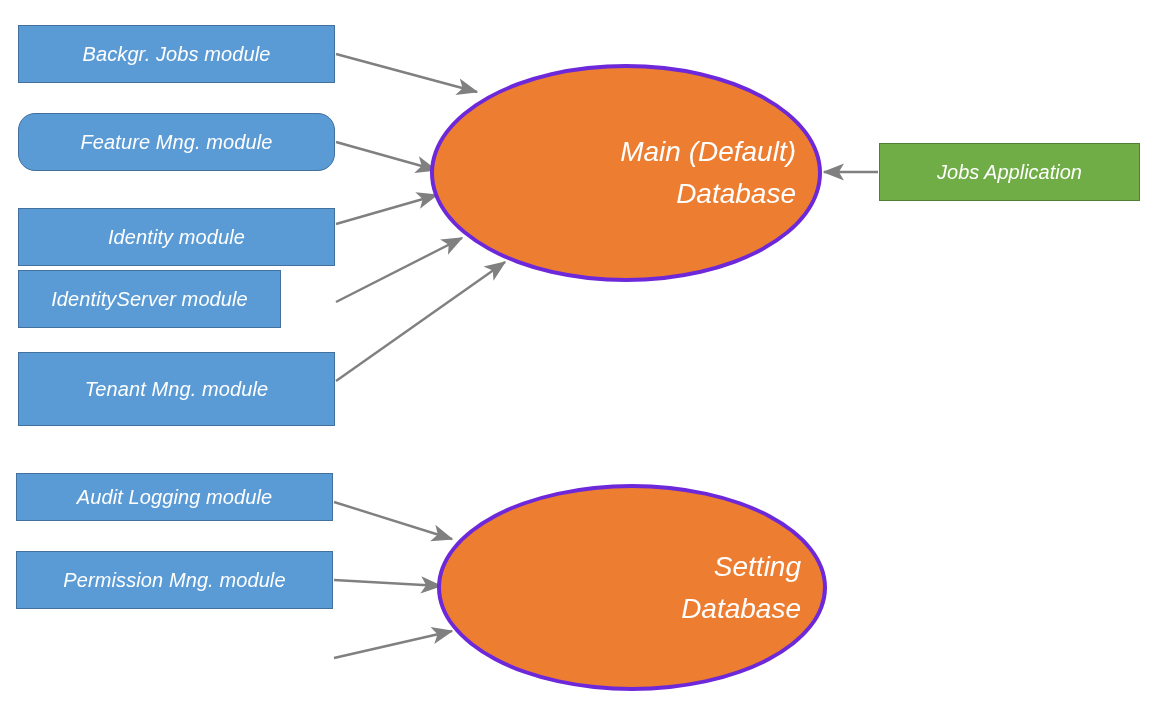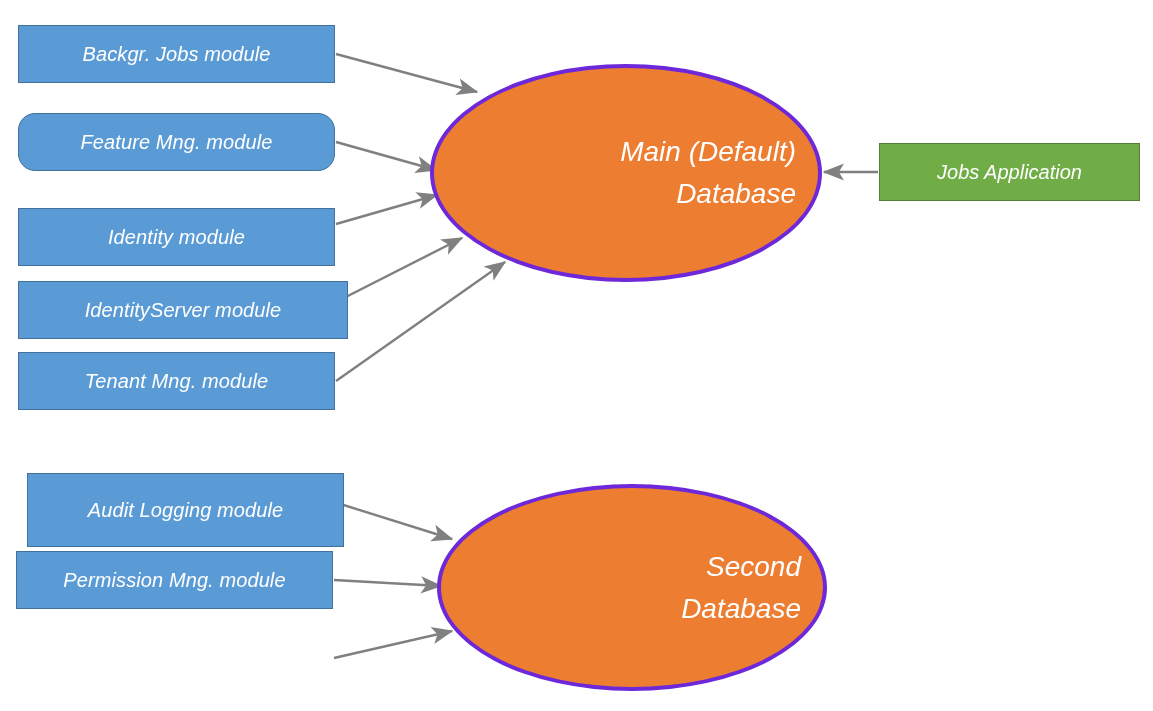--- a/index.html
+++ b/index.html
@@ -102,47 +102,47 @@
   </div>
 
   <div class="node module-box" style="left:18px; top:113px; width:317px; height:58px;border-radius:17px;">
     <span>Feature Mng. module</span>
   </div>
 
   <div class="node module-box" style="left:18px; top:195px; width:317px; height:58px;margin-top:13px;">
     <span>Identity module</span>
   </div>
 
-  <div class="node module-box" style="left:18px; top:281px; width:330px; height:58px;">
+  <div class="node module-box" style="left:18px; top:270px; width:263px; height:58px;">
     <span>IdentityServer module</span>
   </div>
 
-  <div class="node module-box" style="left:18px; top:352px; width:317px; height:58px;">
+  <div class="node module-box" style="left:18px; top:352px; width:317px; height:74px;">
     <span>Tenant Mng. module</span>
   </div>
 
-  <div class="node module-box" style="left:16px; top:473px; width:317px; height:74px;margin-left:11px;">
+  <div class="node module-box" style="left:16px; top:473px; width:317px; height:48px;">
     <span>Audit Logging module</span>
   </div>
 
   <div class="node module-box" style="left:16px; top:551px; width:317px; height:58px;">
     <span>Permission Mng. module</span>
   </div>
 
 
   <div class="node db-ellipse" style="left:430px; top:64px; width:392px; height:218px;">
     <span class="label">
       <span class="line">Main (Default)</span>
       <span class="line">Database</span>
     </span>
   </div>
 
   <div class="node db-ellipse" style="left:437px; top:484px; width:390px; height:207px;">
     <span class="label">
-      <span class="line">Second</span>
+      <span class="line">Setting</span>
       <span class="line">Database</span>
     </span>
   </div>
 
   <div class="node app-box" style="left:879px; top:143px; width:261px; height:58px;">
     <span>Jobs Application</span>
   </div>
 
 </div>
 

